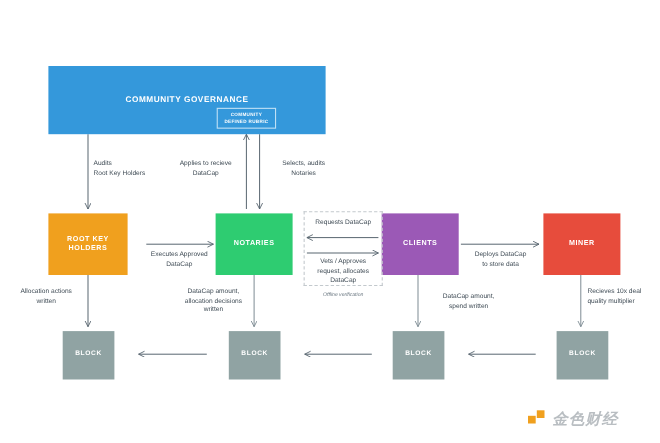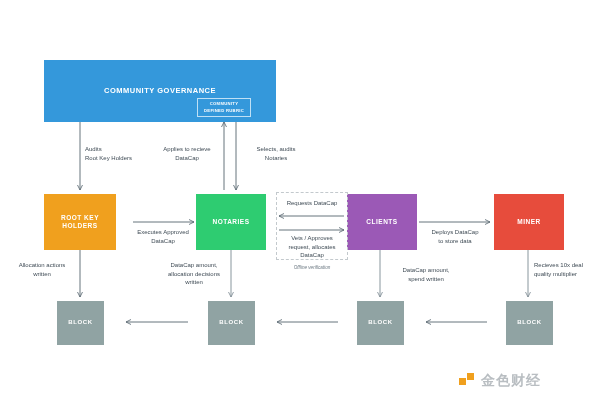--- a/index.html
+++ b/index.html
@@ -98,21 +98,21 @@
     <line x1="80" y1="250" x2="80" y2="297" stroke="#56646e" stroke-width="0.9" marker-end="url(#ah)"></line>
     <line x1="231" y1="250" x2="231" y2="297" stroke="#7c8a92" stroke-width="0.9" marker-end="url(#ah2)"></line>
     <line x1="380" y1="250" x2="380" y2="297" stroke="#7c8a92" stroke-width="0.9" marker-end="url(#ah2)"></line>
     <line x1="528" y1="250" x2="528" y2="297" stroke="#7c8a92" stroke-width="0.9" marker-end="url(#ah2)"></line>
 
     <line x1="188" y1="322" x2="126" y2="322" stroke="#56646e" stroke-width="0.9" marker-end="url(#ah)"></line>
     <line x1="338" y1="322" x2="277" y2="322" stroke="#56646e" stroke-width="0.9" marker-end="url(#ah)"></line>
     <line x1="487" y1="322" x2="426" y2="322" stroke="#56646e" stroke-width="0.9" marker-end="url(#ah)"></line>
   </svg>
 
-  <div class="node gov" style="left:44px;top:60px;width:232px;height:62px;background:#3498db;">
+  <div class="node gov" style="left:44px;top:60px;width:252px;height:62px;background:#3498db;">
     <span>COMMUNITY GOVERNANCE</span>
   </div>
   <div class="rubric" style="left:197px;top:98px;width:54px;height:19px;">
     <span style="white-space:pre-line;">COMMUNITY
 DEFINED RUBRIC</span>
   </div>
 
   <div class="node role" style="left:44px;top:194px;width:72px;height:56px;background:#f0a01e;">
     <span style="white-space:pre-line;">ROOT KEY
 HOLDERS</span>
@@ -171,21 +171,21 @@
   <div class="lbl" style="left:158px;top:261px;width:72px;">DataCap amount,
 allocation decisions
 written</div>
 
   <div class="lbl" style="left:386px;top:266px;width:80px;">DataCap amount,
 spend written</div>
 
   <div class="lbl" style="left:534px;top:261px;width:66px;text-align:left;">Recieves 10x deal
 quality multiplier</div>
 
-  <div class="wm" style="left:459px;top:372px;">
+  <div class="wm" style="left:480px;top:372px;font-style:italic;">
     <span class="wm-mark">
       <span class="wm-sq a"></span>
       <span class="wm-sq c"></span>
     </span>
     <span class="wm-txt">金色财经</span>
   </div>
 
 </div>
 
 </body></html>

